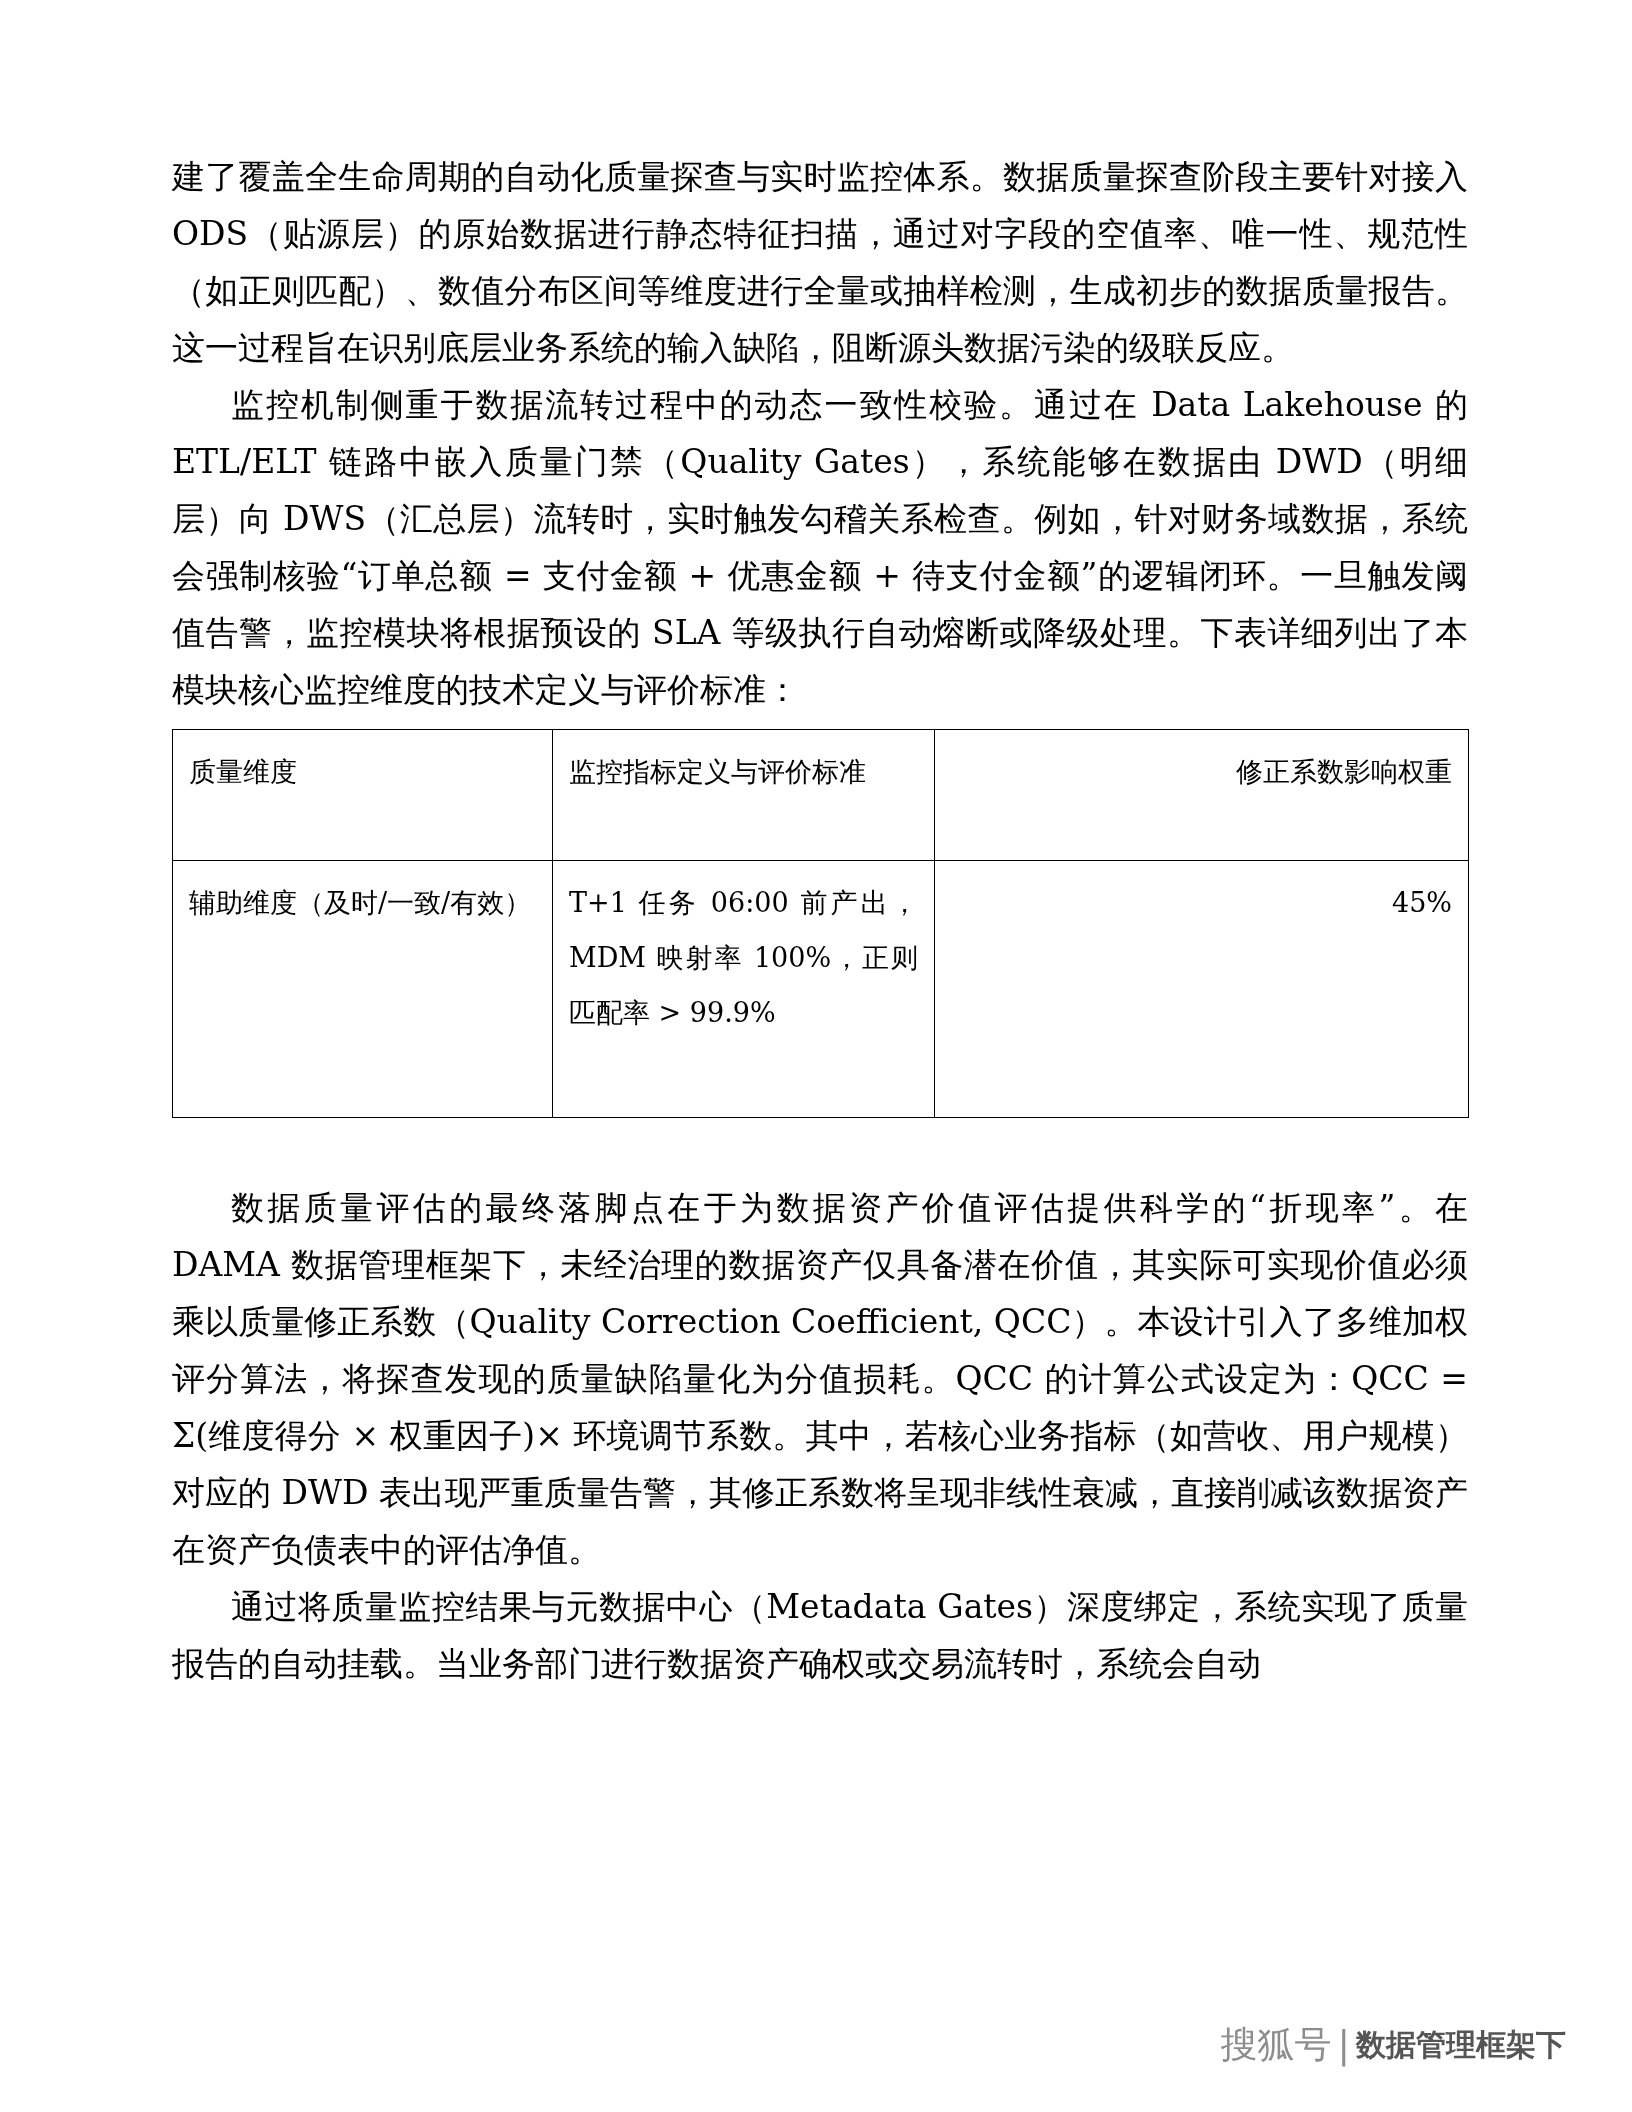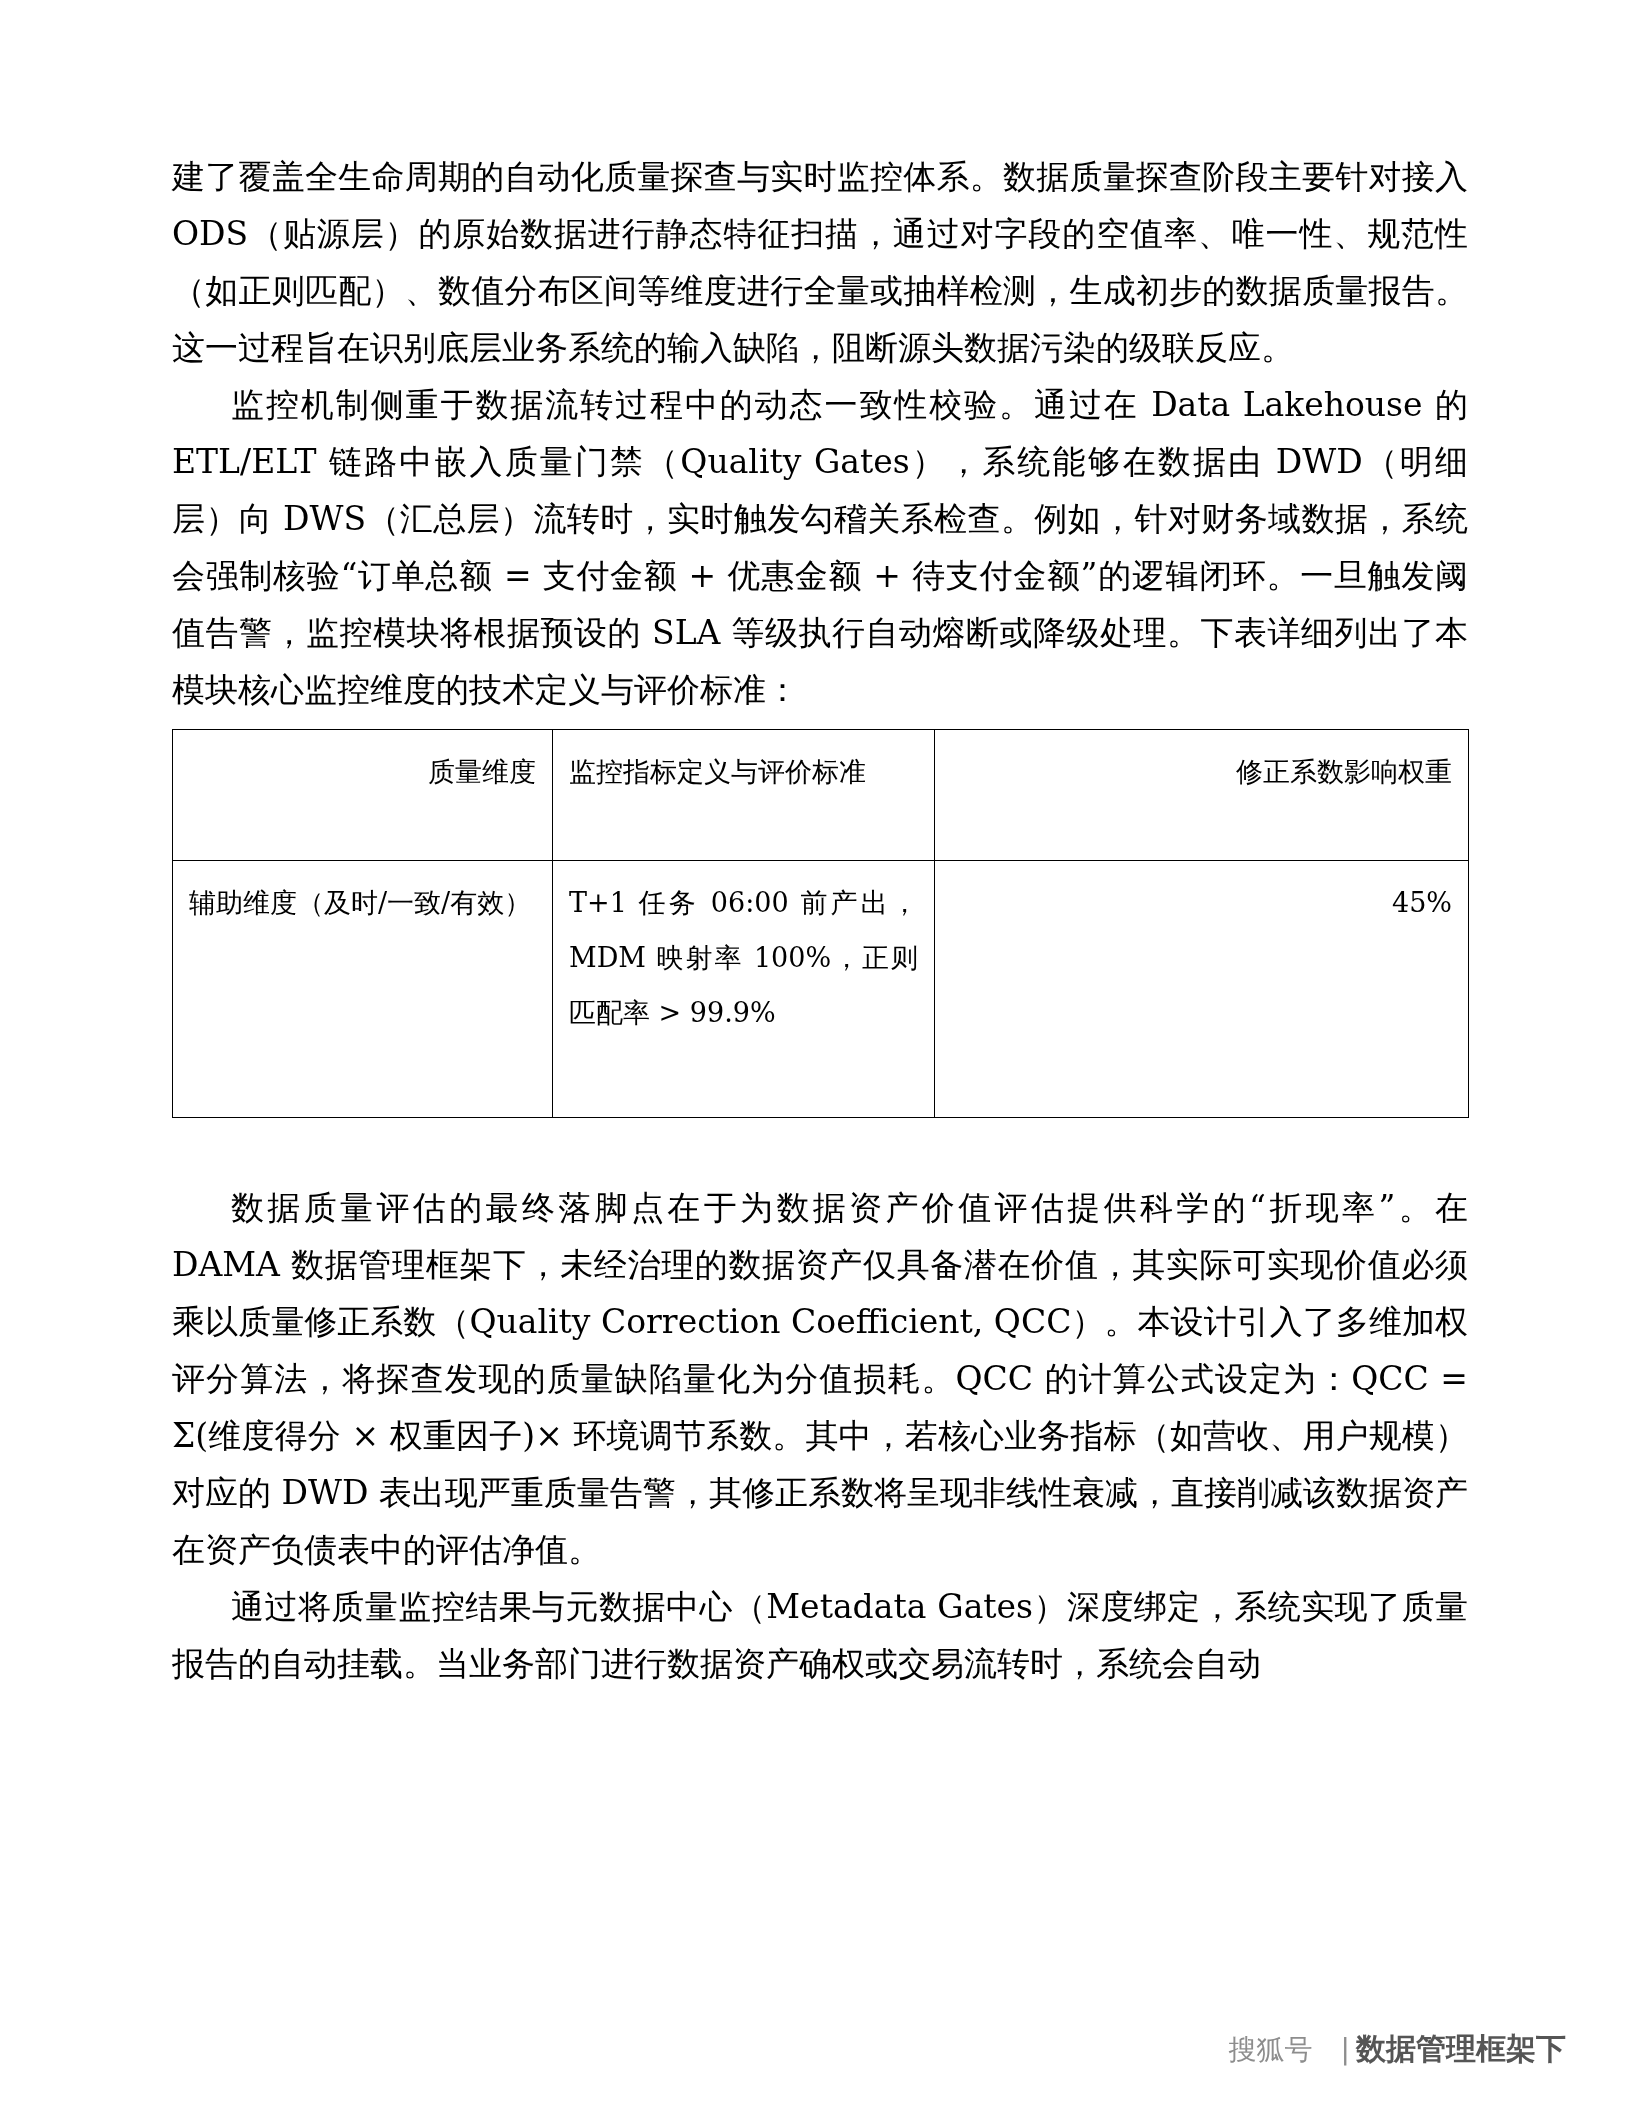--- a/index.html
+++ b/index.html
@@ -58,21 +58,21 @@
     vertical-align: top;
     padding: 14px 16px 16px 16px;
     font-size: 27px;
     line-height: 55px;
     font-family: "DejaVu Serif", "Liberation Serif", serif;
   }
   col.c1 { width: 380px; }
   col.c2 { width: 382px; }
   col.c3 { width: 534px; }
 
-  .th-center { text-align: right; }
+  .th-center { text-align: left; }
   .cell-just {
     text-align: justify;
     text-justify: inter-ideograph;
     margin-left: 24px;
   }
   .cell-left { text-align: right; }
 
   .hdr-row td { height: 100px; }
   .row1 td { height: 168px; }
   .row2 td { height: 226px; }
@@ -95,24 +95,23 @@
   .watermark {
     position: absolute;
     right: 66px;
     bottom: 42px;
     display: flex;
     align-items: center;
     gap: 6px;
     font-family: "DejaVu Sans", "Liberation Sans", sans-serif;
   }
   .wm-prefix {
-    font-size: 28px;
+    font-size: 37px;
     color: #8d8d8d;
     letter-spacing: 0px;
-    margin-left: 22px;
   }
   .wm-name {
     font-size: 30px;
     color: #555555;
     font-weight: bold;
     letter-spacing: 0px;
   }
 </style>
 </head>
 <body>

